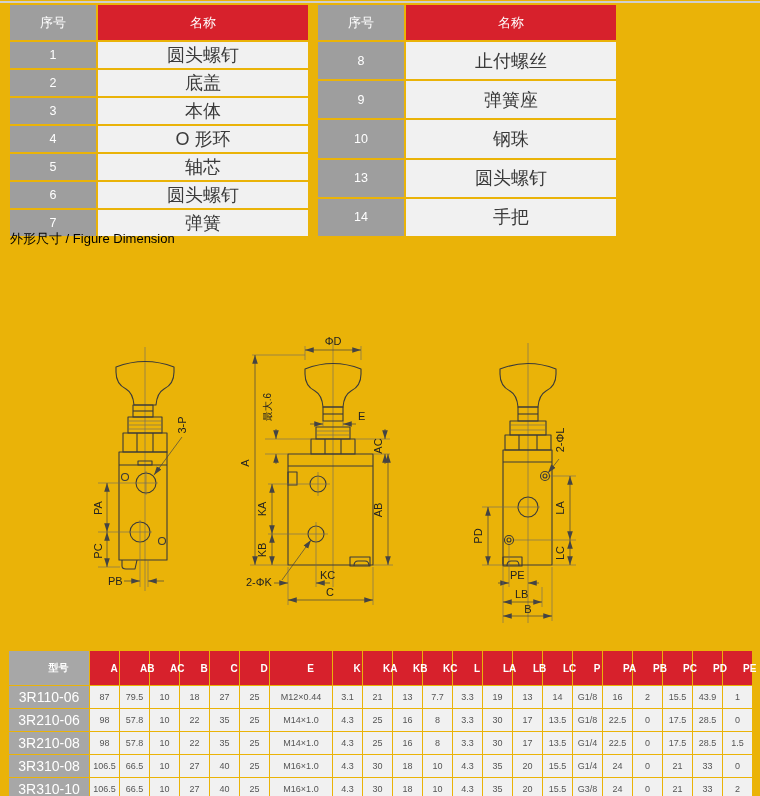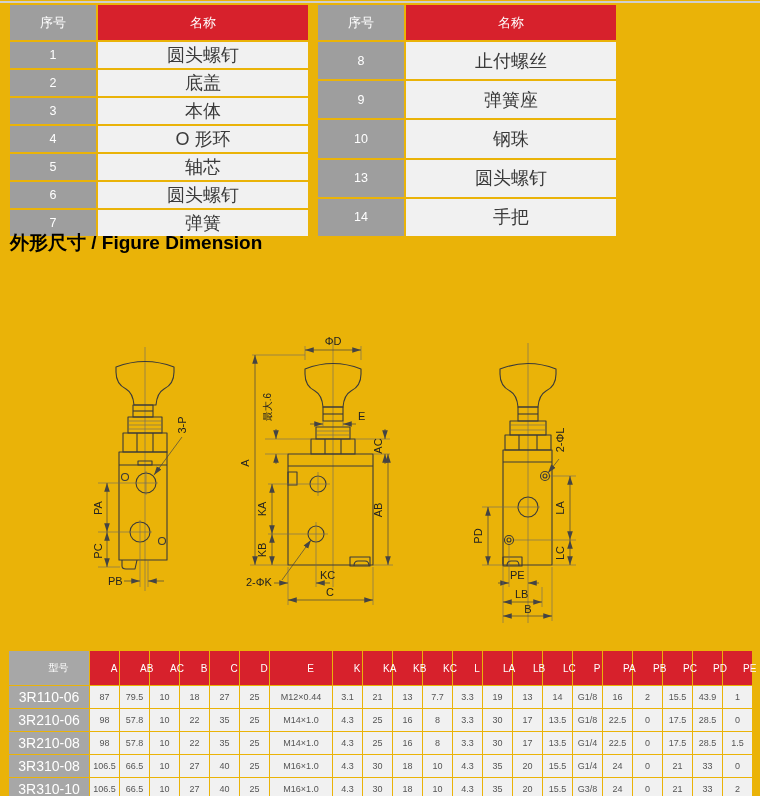--- a/index.html
+++ b/index.html
@@ -12,40 +12,40 @@
   table.parts{border-collapse:separate;border-spacing:2px;width:302px;table-layout:fixed;}
   table.parts col.c-num{width:86px;}
   table.parts th{height:33px;font-weight:normal;}
   table.parts td{height:24px;}
   .h-num{background:#9e9e9e;color:#fff;font-size:13px;text-align:center;}
   .h-name{background:#d7212c;color:#fff;font-size:13px;text-align:center;}
   td.num{background:#9e9e9e;color:#fff;font-size:12.5px;text-align:center;}
   td.name{background:#f1f1f1;color:#3a3a3a;font-size:18px;text-align:center;}
 
   
-  .sec-title{position:absolute;left:10px;top:230px;margin:0;font-size:19px;font-weight:bold;color:#000;}
+  .sec-title{position:absolute;left:10px;top:230px;margin:0;font-size:13px;font-weight:normal;color:#000;}
 
   
   .drawings svg{position:absolute;overflow:visible;}
   #view-front{left:62px;top:335px;}
   #view-mid{left:238px;top:335px;}
   #view-side{left:458px;top:335px;}
   .o{fill:none;stroke:#3a3a3a;stroke-width:1.1;stroke-linejoin:round;}
   .t{fill:none;stroke:#6a6a6a;stroke-width:0.6;}
   .d{fill:none;stroke:#444;stroke-width:0.7;}
   svg text{font-family:"Liberation Sans","DejaVu Sans",sans-serif;}
   .lbl{font-size:11px;fill:#222;}
   .lbls{font-size:10px;fill:#222;}
   .lblc{text-anchor:middle;}
 
   
   table.spec{position:absolute;left:8px;top:650px;width:745px;border-collapse:separate;border-spacing:1px;table-layout:fixed;}
   table.spec col.c-model{width:80px;}
   table.spec col.c-e{width:62px;}
-  table.spec th{height:32px;font-weight:normal;padding-left:20px;}
+  table.spec th{height:32px;font-weight:bold;padding-left:20px;}
   table.spec td{height:20px;}
   .h-model{background:#a7a7a7;color:#fff;font-size:10px;text-align:center;}
   .h-val{background:#d7212c;color:#fff;font-size:10px;text-align:center;}
   td.model{background:#a7a7a7;color:#fff;font-size:14px;text-align:center;}
   td.val{background:#f1f1f1;color:#555;font-size:9px;text-align:center;}
 </style>
 </head>
 <body>
 
 <div class="page">

